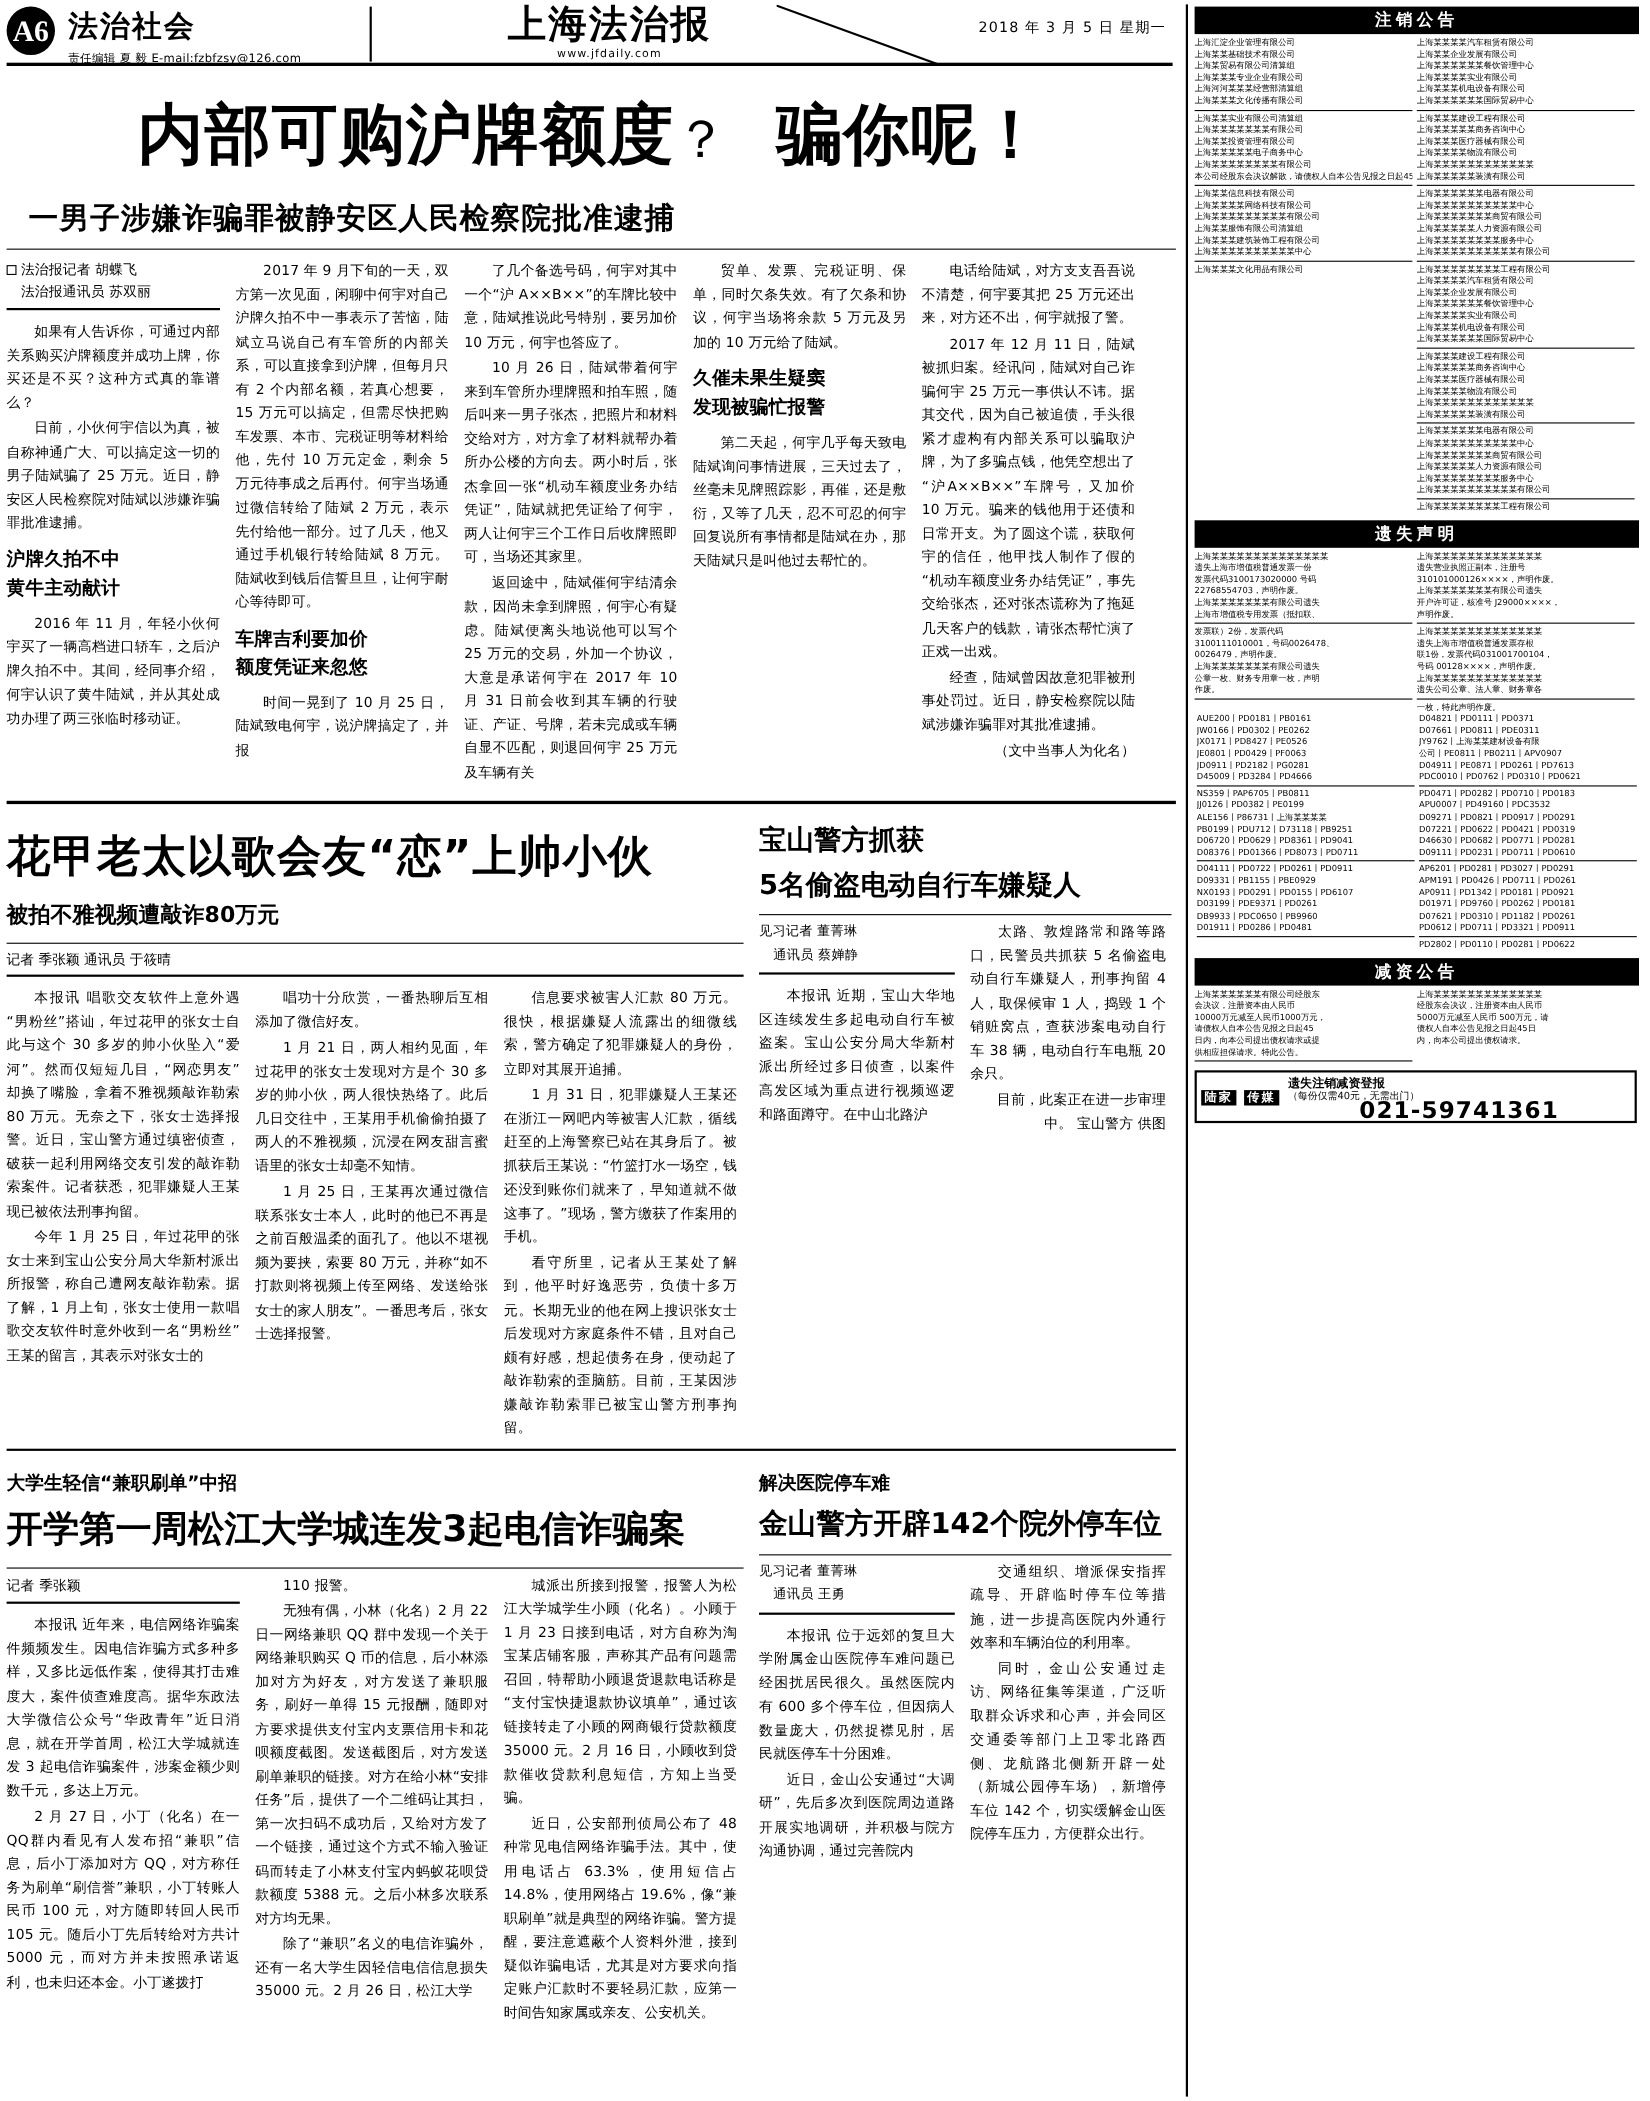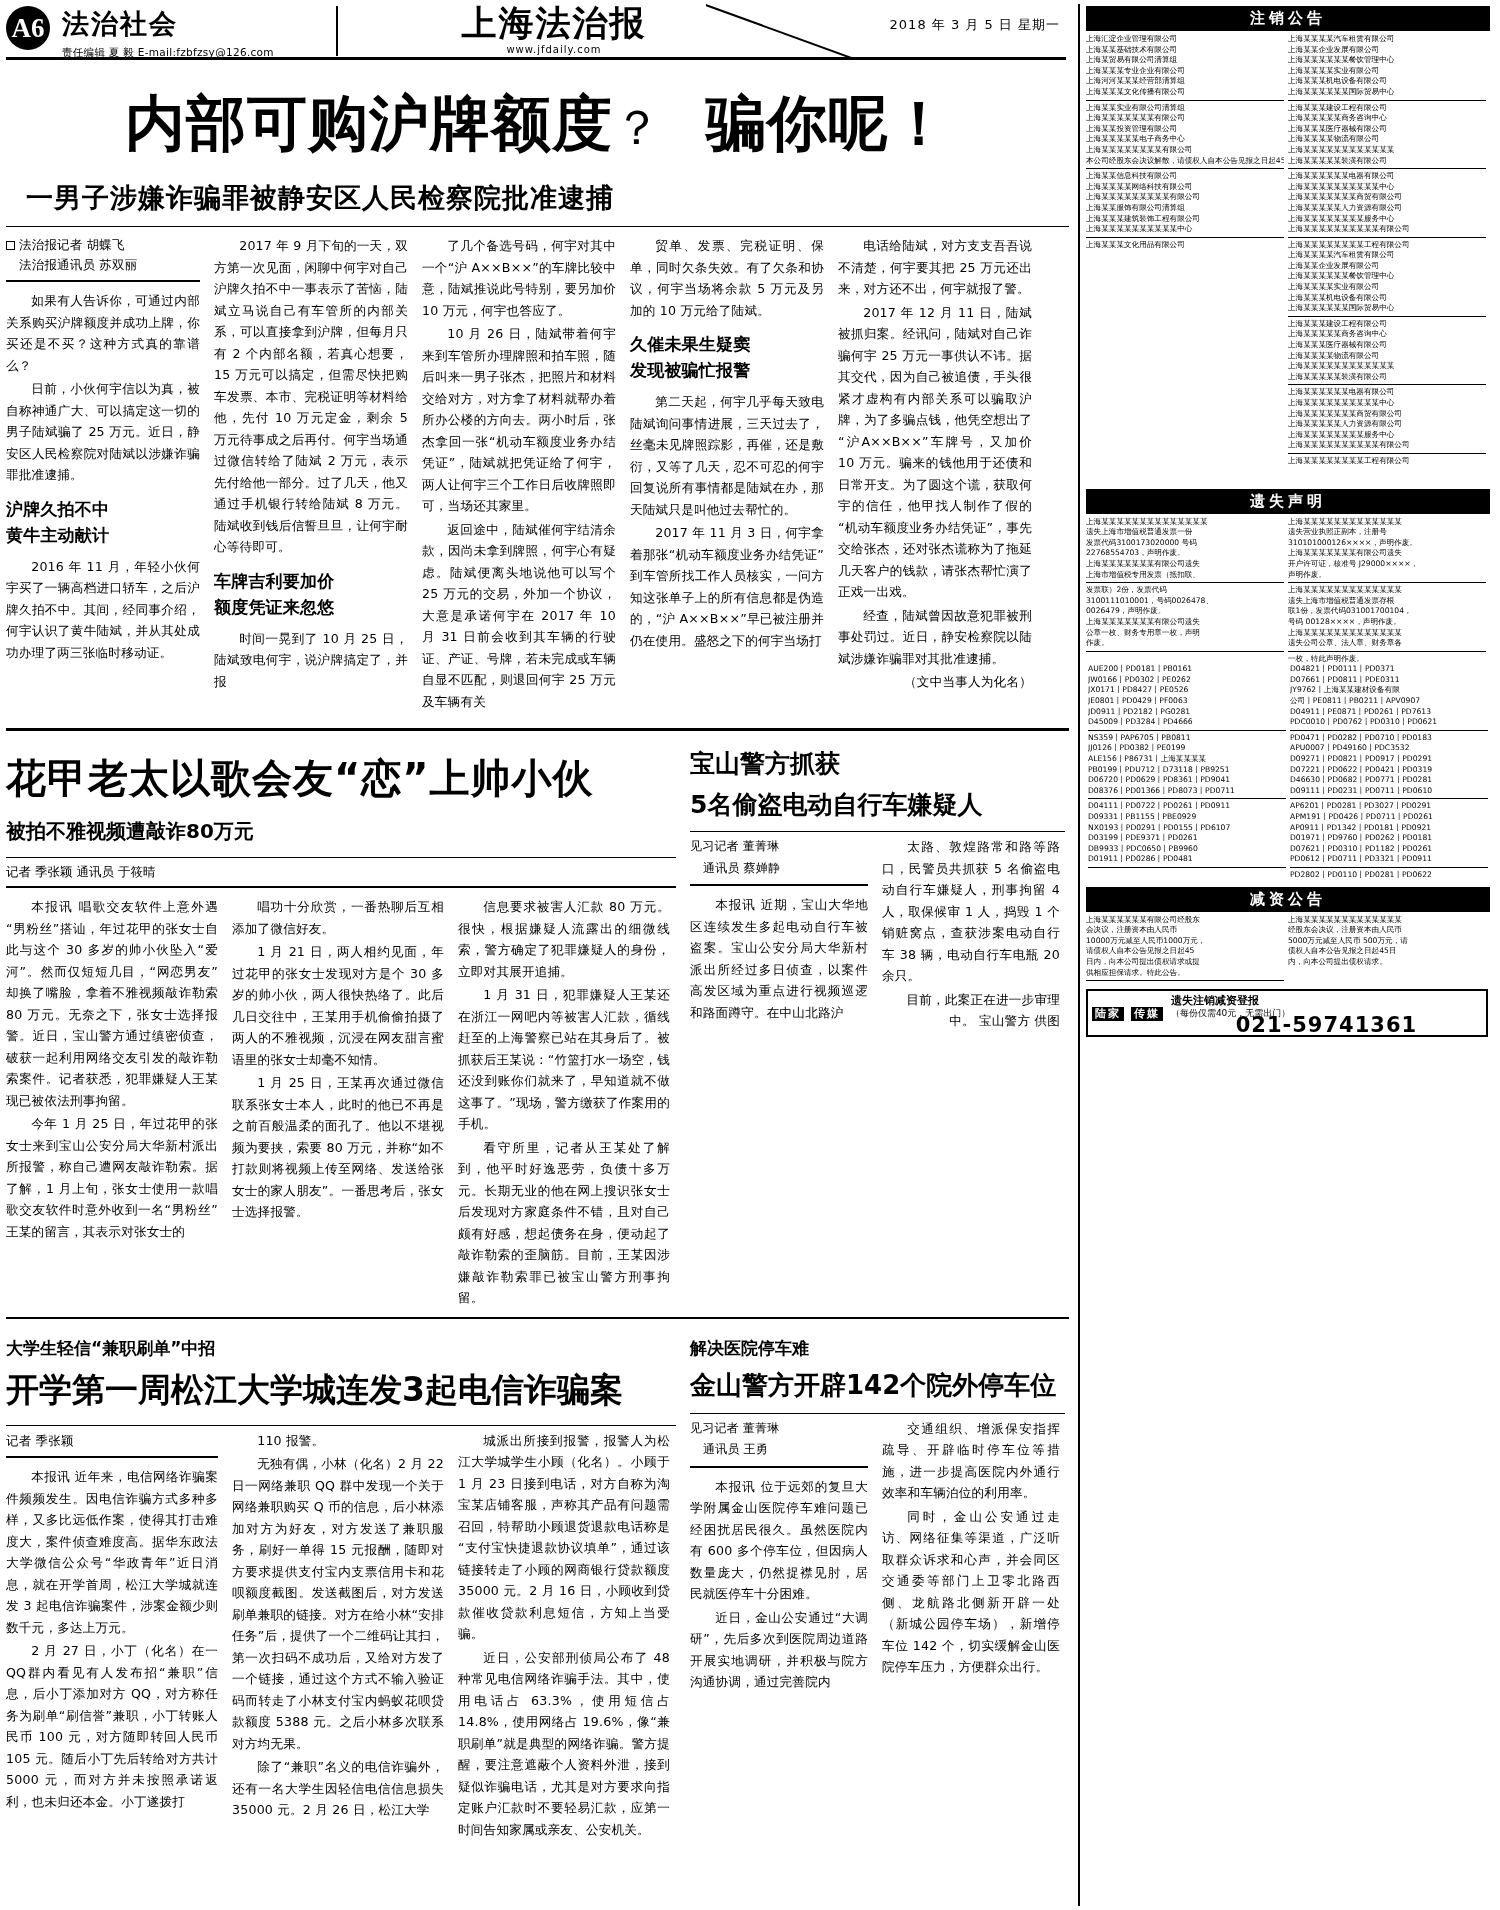--- a/index.html
+++ b/index.html
@@ -221,21 +221,20 @@
         </div>
         <div class="col" style="width:194px;">
           <p>了几个备选号码，何宇对其中一个“沪 A××B××”的车牌比较中意，陆斌推说此号特别，要另加价 10 万元，何宇也答应了。</p>
           <p>10 月 26 日，陆斌带着何宇来到车管所办理牌照和拍车照，随后叫来一男子张杰，把照片和材料交给对方，对方拿了材料就帮办着所办公楼的方向去。两小时后，张杰拿回一张“机动车额度业务办结凭证”，陆斌就把凭证给了何宇，两人让何宇三个工作日后收牌照即可，当场还其家里。</p>
           <p>返回途中，陆斌催何宇结清余款，因尚未拿到牌照，何宇心有疑虑。陆斌便离头地说他可以写个 25 万元的交易，外加一个协议，大意是承诺何宇在 2017 年 10 月 31 日前会收到其车辆的行驶证、产证、号牌，若未完成或车辆自显不匹配，则退回何宇 25 万元及车辆有关</p>
         </div>
         <div class="col" style="width:194px;">
           <p>贸单、发票、完税证明、保单，同时欠条失效。有了欠条和协议，何宇当场将余款 5 万元及另加的 10 万元给了陆斌。</p>
           <div class="sub2">久催未果生疑窦<br>发现被骗忙报警</div>
           <p>第二天起，何宇几乎每天致电陆斌询问事情进展，三天过去了，丝毫未见牌照踪影，再催，还是敷衍，又等了几天，忍不可忍的何宇回复说所有事情都是陆斌在办，那天陆斌只是叫他过去帮忙的。</p>
-          <p>2017 年 11 月 3 日，何宇拿着那张“机动车额度业务办结凭证”到车管所找工作人员核实，一问方知这张单子上的所有信息都是伪造的，“沪 A××B××”早已被注册并仍在使用。盛怒之下的何宇当场打</p>
         </div>
         <div class="col" style="width:194px;">
           <p>电话给陆斌，对方支支吾吾说不清楚，何宇要其把 25 万元还出来，对方还不出，何宇就报了警。</p>
           <p>2017 年 12 月 11 日，陆斌被抓归案。经讯问，陆斌对自己诈骗何宇 25 万元一事供认不讳。据其交代，因为自己被追债，手头很紧才虚构有内部关系可以骗取沪牌，为了多骗点钱，他凭空想出了“沪A××B××”车牌号，又加价 10 万元。骗来的钱他用于还债和日常开支。为了圆这个谎，获取何宇的信任，他甲找人制作了假的“机动车额度业务办结凭证”，事先交给张杰，还对张杰谎称为了拖延几天客户的钱款，请张杰帮忙演了正戏一出戏。</p>
           <p>经查，陆斌曾因故意犯罪被刑事处罚过。近日，静安检察院以陆斌涉嫌诈骗罪对其批准逮捕。</p>
           <p style="text-align:right;text-indent:0;">（文中当事人为化名）</p>
         </div>
       </div>
     </div>
 
@@ -412,21 +411,21 @@
           <div>上海某某某某某某某某某某中心</div>
           <div>上海某某某某某某某商贸有限公司</div>
           <div>上海某某某某某人力资源有限公司</div>
           <div>上海某某某某某某某某服务中心</div>
           <div>上海某某某某某某某某某某有限公司</div>
           <div class="sep"></div>
           <div>上海某某某某某某某某工程有限公司</div>
         </div>
     </div>
 
-    <div class="rail-header" style="margin-top:22px;">遗失声明</div>
+    <div class="rail-header" style="margin-top:6px;">遗失声明</div>
     <div class="rail-cols">
       <div class="rail-col" style="width:198px;" id="rail-c">
           <div>上海某某某某某某某某某某某某某某</div>
           <div>遗失上海市增值税普通发票一份</div>
           <div>发票代码3100173020000 号码</div>
           <div>22768554703，声明作废。</div>
           <div>上海某某某某某某某有限公司遗失</div>
           <div>上海市增值税专用发票（抵扣联、</div>
           <div class="sep"></div>
           <div>发票联）2份，发票代码</div>

